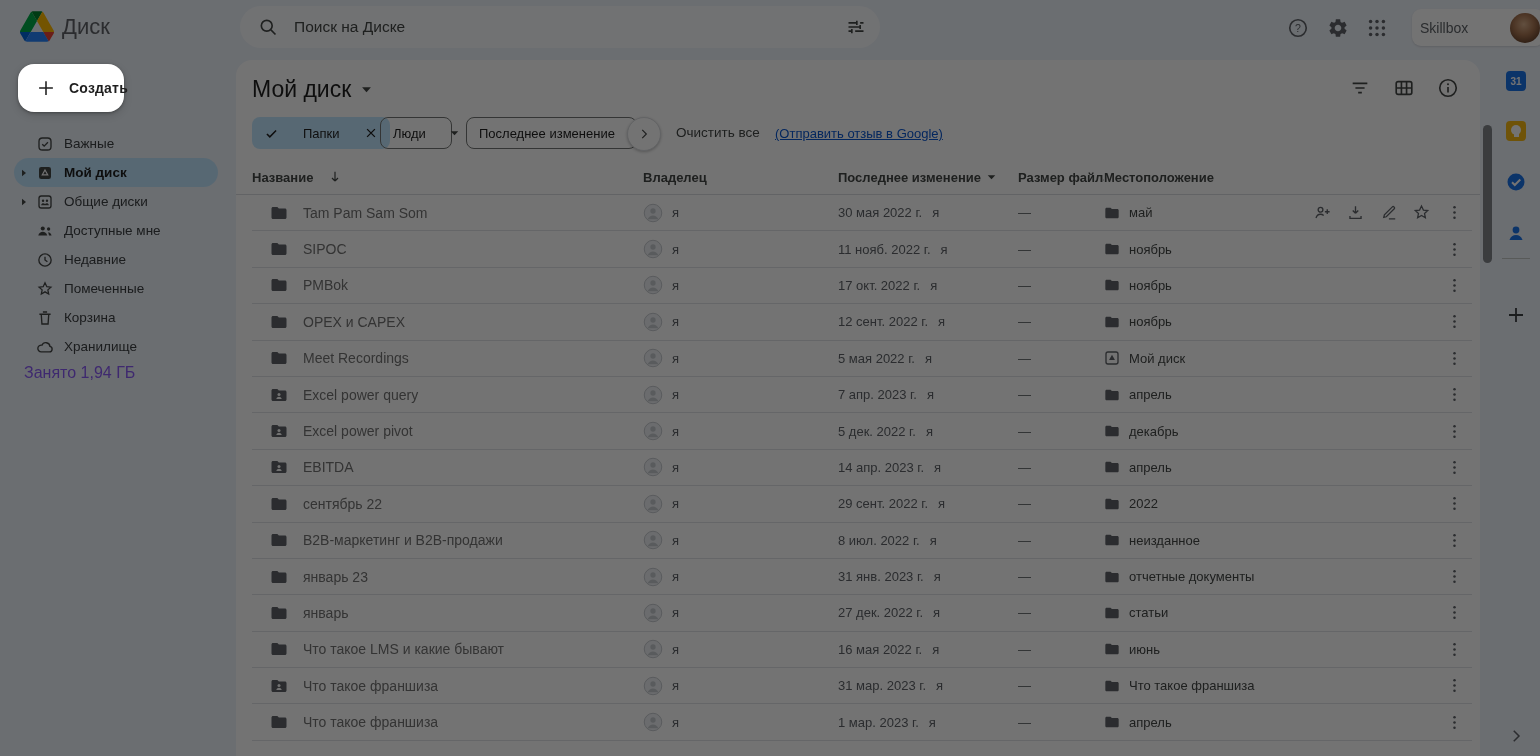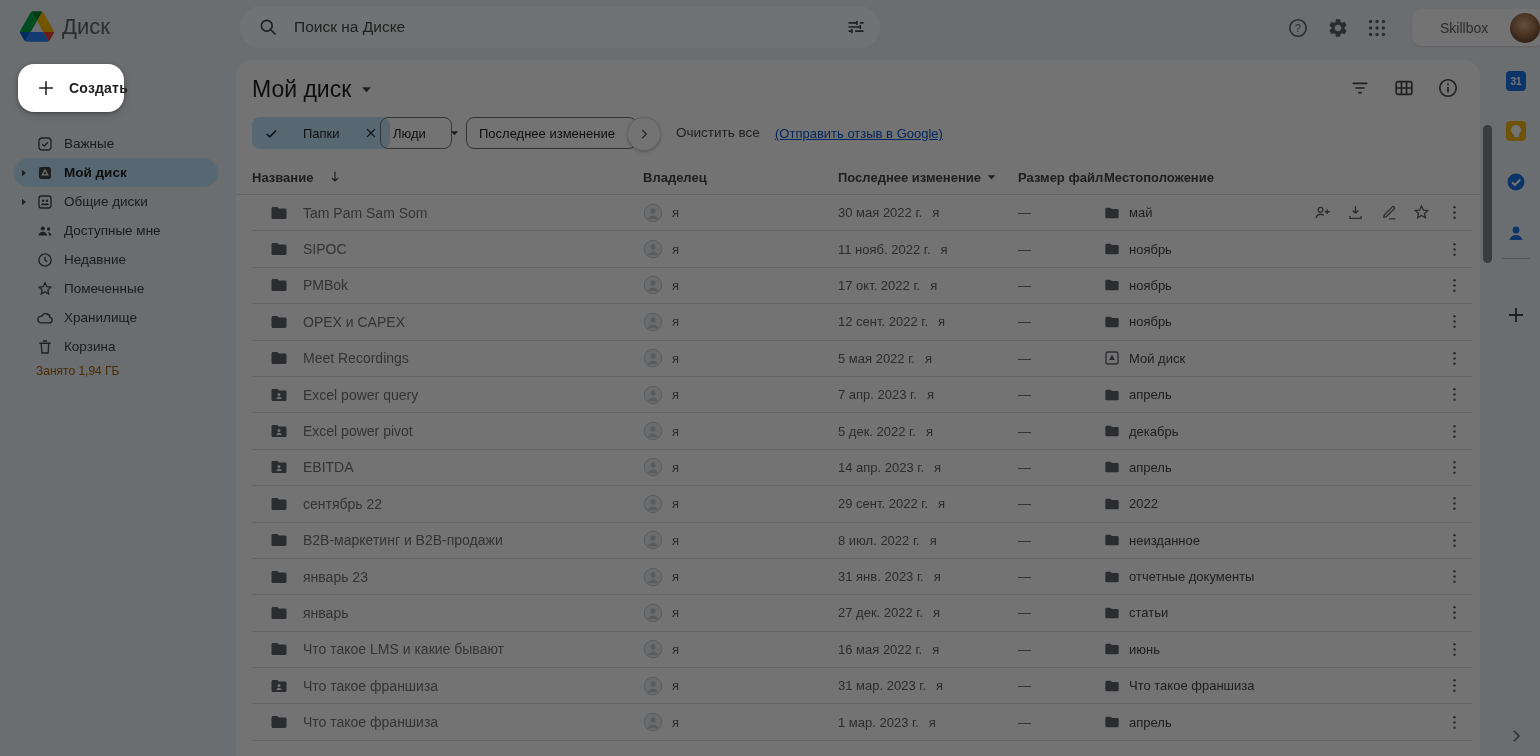--- a/index.html
+++ b/index.html
@@ -15,41 +15,41 @@
   .logo{left:20px;top:11px;width:34px;height:31px}
   .app-name{left:62px;top:14px;font-size:22px;color:#5f6368}
   .search-bar{left:240px;top:6px;width:640px;height:42px;border-radius:21px;
     background:#fbfdff;display:flex;align-items:center;padding:0 14px;box-sizing:border-box}
   .search-icon{margin-left:4px;margin-right:16px}
   .search-ph{font-size:15.5px;color:#444746}
   .tune-icon{margin-left:auto}
   .hdr-ic{top:16px;width:24px;height:24px;display:flex;align-items:center;justify-content:center;cursor:pointer}
   .account-pill{left:1412px;top:9px;width:132px;height:37px;background:#ffffff;border-radius:9px;
     display:flex;align-items:center;box-shadow:0 1px 2px rgba(0,0,0,.12)}
-  .account-label{margin-left:28px;font-size:14px;color:#5f6368}
+  .account-label{margin-left:8px;font-size:14px;color:#5f6368}
   .avatar{margin-left:auto;margin-right:4px;width:30px;height:30px;border-radius:50%;
     background:radial-gradient(circle at 46% 38%,#d9b08c 0%,#a87552 42%,#4a2d1c 95%)}
 
   
   .overlay{left:0;top:0;width:1540px;height:756px;background:rgba(0,0,0,.55);z-index:40}
   .create-btn{left:18px;top:64px;width:106px;height:48px;background:#fff;border-radius:16px;z-index:60;
     display:flex;align-items:center;box-shadow:0 1px 3px rgba(0,0,0,.3),0 3px 8px rgba(0,0,0,.15);cursor:pointer}
   .create-btn .plus{margin-left:17px;margin-right:12px}
   .create-label{font-size:14px;font-weight:bold;color:#1f1f1f;letter-spacing:.2px}
 
   
   .nav{left:0;top:129px;width:232px}
   .nav-item{height:29px;margin:0 14px;border-radius:15px;display:flex;align-items:center;
     position:relative;cursor:pointer;color:#3c4043}
   .nav-item.selected{background:#c2e7ff}
   .nav-caret{position:absolute;left:6px;width:8px;height:8px}
   .nav-ic{margin-left:22px;width:18px;height:18px}
   .nav-label{margin-left:10px;font-size:13.5px}
   .nav-item.selected .nav-label{font-weight:bold;color:#1f1f1f}
-  .storage-used{left:36px;top:364px;font-size:12px;color:#a16207}
+  .storage-used{left:24px;top:364px;font-size:16px;color:#8b5cf6}
 
   
   .card{left:236px;top:60px;width:1244px;height:696px;background:#fff;border-radius:16px 16px 0 0}
   .page-title{left:16px;top:16px;display:flex;align-items:center;cursor:pointer}
   .page-title .t{font-size:23px;color:#1f1f1f}
   .page-title .caret{margin-left:10px}
   .view-ic{top:16px;width:24px;height:24px;display:flex;align-items:center;justify-content:center;cursor:pointer}
 
   .chip{top:57px;height:32px;border-radius:8px;display:flex;align-items:center;box-sizing:border-box;cursor:pointer}
   .chip .lbl{font-size:13px;color:#1f1f1f}
@@ -232,34 +232,34 @@
           <path d="M12 3.8l2.4 5.1 5.5.6-4.1 3.7 1.1 5.4L12 15.8 7.1 18.6l1.1-5.4L4.1 9.5l5.5-.6z"></path>
         </svg>
       </span>
     <span class="nav-label">Помеченные</span>
   </div>
 
   <div class="nav-item">
     <span class="nav-caret"></span>
     <span class="nav-ic">
         <svg viewBox="0 0 24 24" width="18" height="18" fill="none" stroke="#444746" stroke-width="1.8">
-          <path d="M7 18.5a4.5 4.5 0 1 1 .9-8.9A5.6 5.6 0 0 1 18.6 11.2 3.7 3.7 0 0 1 18 18.5z"></path>
-        </svg>
-      </span>
-    <span class="nav-label">Хранилище</span>
+          <path d="M9.2 4h5.6M4.5 7h15M7 7l.9 13h8.2L17 7"></path>
+        </svg>
+      </span>
+    <span class="nav-label">Корзина</span>
   </div>
 
   <div class="nav-item">
     <span class="nav-caret"></span>
     <span class="nav-ic">
         <svg viewBox="0 0 24 24" width="18" height="18" fill="none" stroke="#444746" stroke-width="1.8">
-          <path d="M9.2 4h5.6M4.5 7h15M7 7l.9 13h8.2L17 7"></path>
-        </svg>
-      </span>
-    <span class="nav-label">Корзина</span>
+          <path d="M7 18.5a4.5 4.5 0 1 1 .9-8.9A5.6 5.6 0 0 1 18.6 11.2 3.7 3.7 0 0 1 18 18.5z"></path>
+        </svg>
+      </span>
+    <span class="nav-label">Хранилище</span>
   </div>
 </div>
 <div class="abs storage-used">Занято 1,94 ГБ</div>
 
 <div class="abs card">
   <div class="abs page-title">
     <span class="t">Мой диск</span>
     <span class="caret">
       <svg viewBox="0 0 12 8" width="11" height="7">
           <path d="M1 1.5h10L6 7z" fill="#444746"></path>

